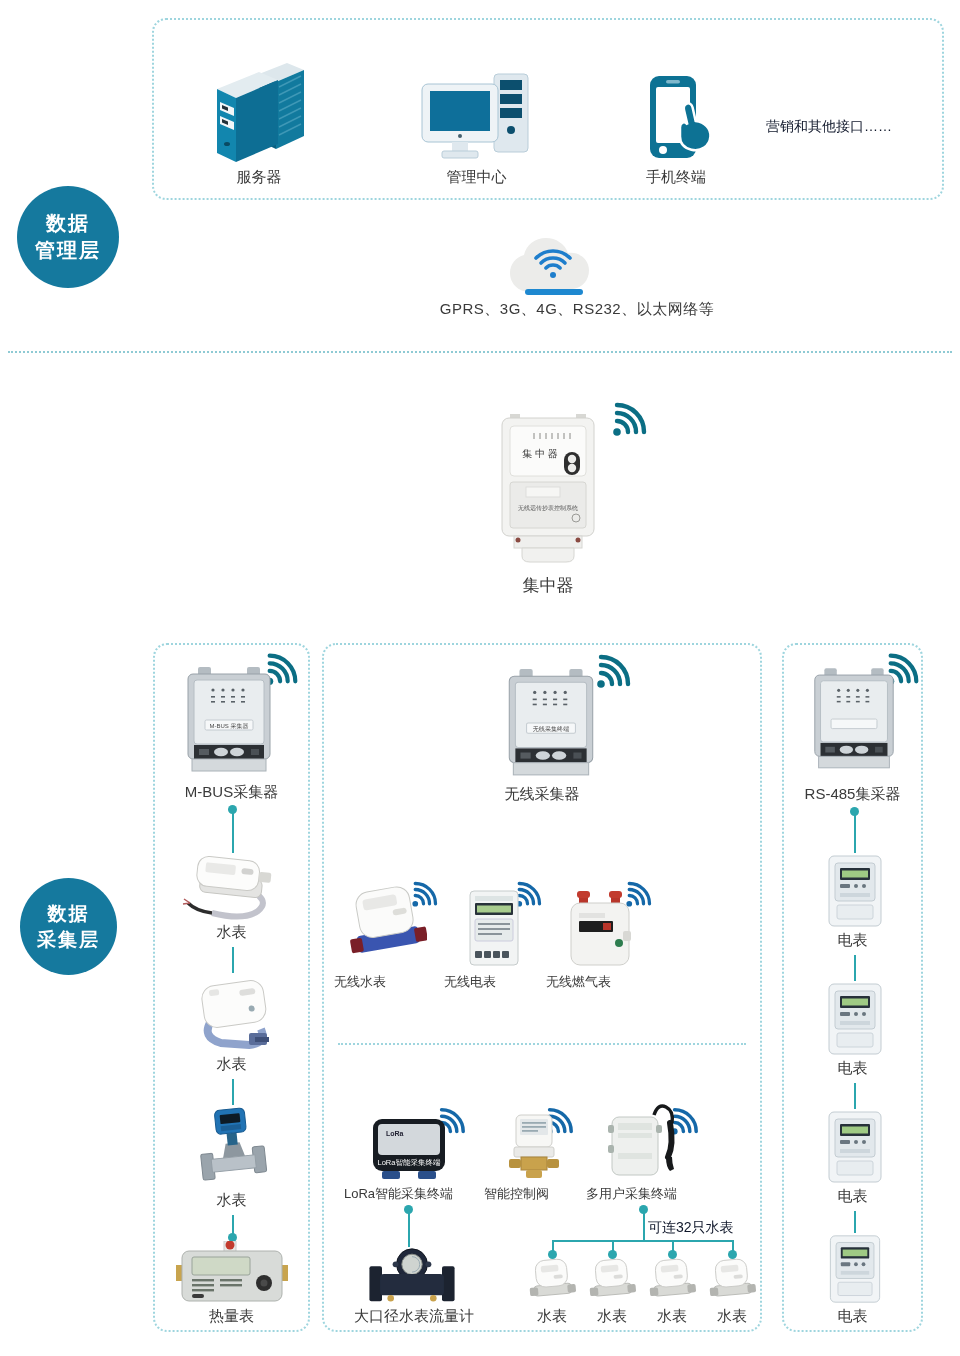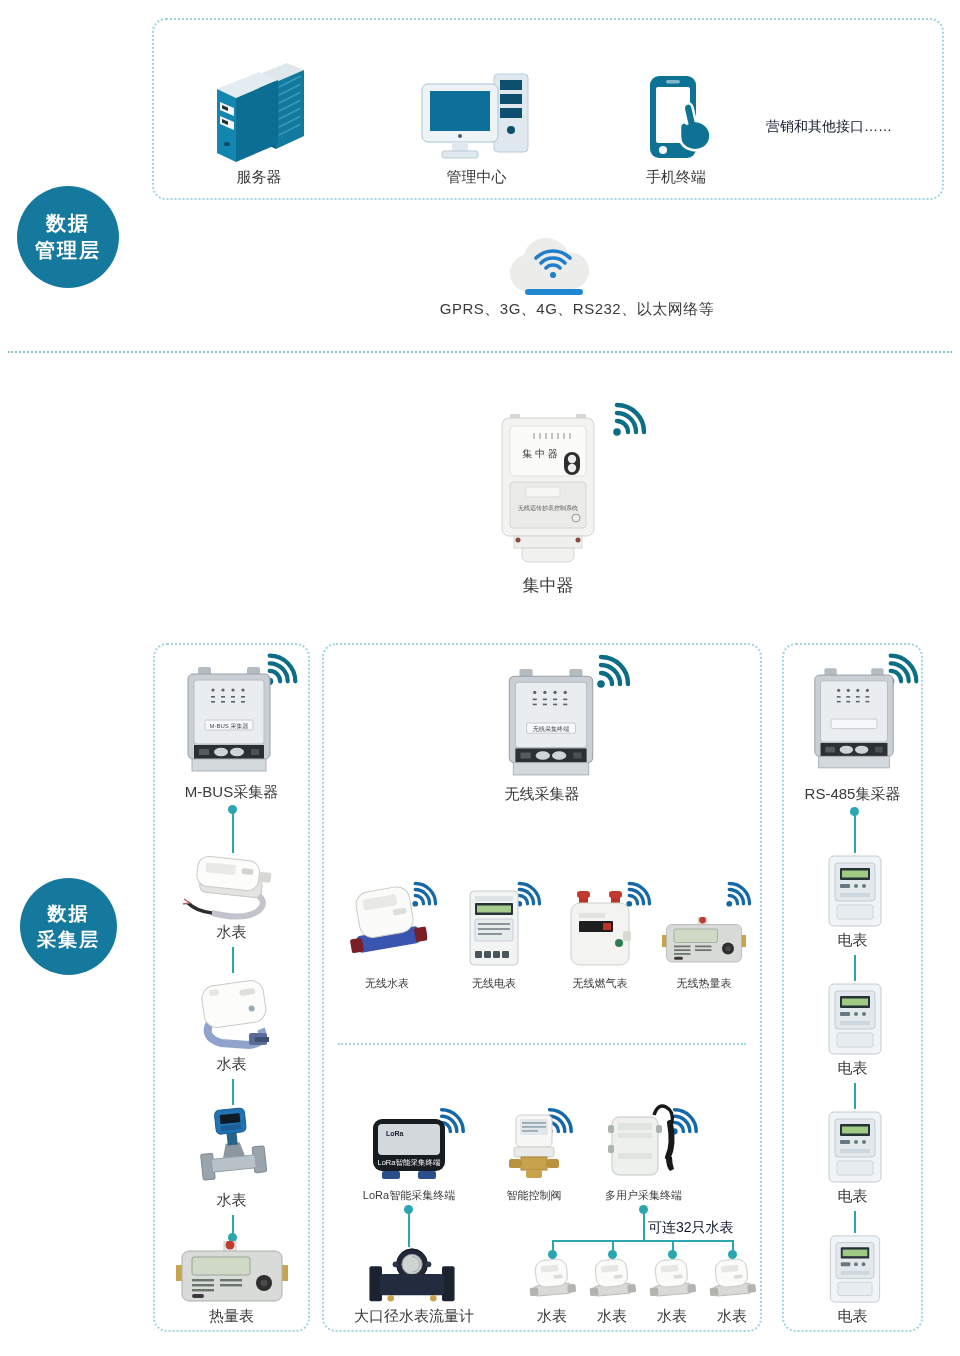--- a/index.html
+++ b/index.html
@@ -12,21 +12,21 @@
 .big{font-size:17px;font-weight:normal}
 .badge{position:absolute;border-radius:50%;background:#15799e;color:#fff;display:flex;flex-direction:column;align-items:center;justify-content:center;font-weight:bold;font-size:20px;line-height:1.35;letter-spacing:2px}
 .vline{position:absolute;width:2px;background:#2ba6ae}
 .hline{position:absolute;height:2px;background:#2ba6ae}
 .dot{position:absolute;width:9px;height:9px;border-radius:50%;background:#2ba6ae}
 .wifi-teal{color:#0b6e84}
 .wifi-blue{color:#1568a8}
 .wifi-sky{color:#1e7ecc}
 .sep{position:absolute;border-top:2px dotted #8fcad4}
 .group{position:absolute}
-.group .glbl{position:absolute;left:0;right:0;bottom:0;text-align:center;font-size:11px;color:#3a3a3a;white-space:nowrap}
+.group .glbl{position:absolute;left:0;right:0;bottom:0;font-size:13px;color:#3a3a3a;white-space:nowrap}
 .group .dev{position:absolute;left:50%;transform:translateX(-50%)}
 .note{position:absolute;font-size:14px;color:#0f172a;white-space:nowrap}
 svg{display:block}
 </style>
 </head>
 <body>
 
 <div id="stage">
 
 <svg width="0" height="0" style="position:absolute">
@@ -347,29 +347,20 @@
       <rect x="4" y="12" width="58" height="62" rx="9" fill="#f3f3f1" stroke="#cfcfcb"></rect>
       <rect x="12" y="22" width="26" height="5" fill="#e2e2e0"></rect>
       <rect x="12" y="30" width="34" height="11" rx="1" fill="#1e1e1e"></rect>
       <rect x="36" y="32" width="8" height="7" fill="#b8352a"></rect>
       <circle cx="52" cy="52" r="4" fill="#2e7d4f"></circle>
       <rect x="56" y="40" width="8" height="10" rx="2" fill="#d8d8d4"></rect>
     </svg>
     <div class="glbl">无线燃气表</div>
   </div>
 
-  <div class="group" style="left:330px;top:234px;width:100px;height:112px">
-    <svg class="abs wifi-blue" style="right:0;top:0" width="30" height="30">
-          <use href="#wifi"></use>
-        </svg>
-    <svg class="dev" style="bottom:26px" width="84" height="48">
-          <use href="#hmeter"></use>
-        </svg>
-    <div class="glbl">无线热量表</div>
-  </div>
 
   <div class="sep" style="left:14px;top:398px;width:408px;border-color:#9ed5de"></div>
 
   <div class="group" style="left:20px;top:460px;width:130px;height:98px">
     <svg class="abs wifi-blue" style="right:6px;top:0" width="32" height="32">
           <use href="#wifi"></use>
         </svg>
     <svg class="dev" style="bottom:22px" width="78" height="64" viewBox="0 0 78 64">
       <rect x="3" y="2" width="72" height="52" rx="9" fill="#171c22"></rect>
       <rect x="8" y="7" width="62" height="31" rx="4" fill="#d3d8dc"></rect>

